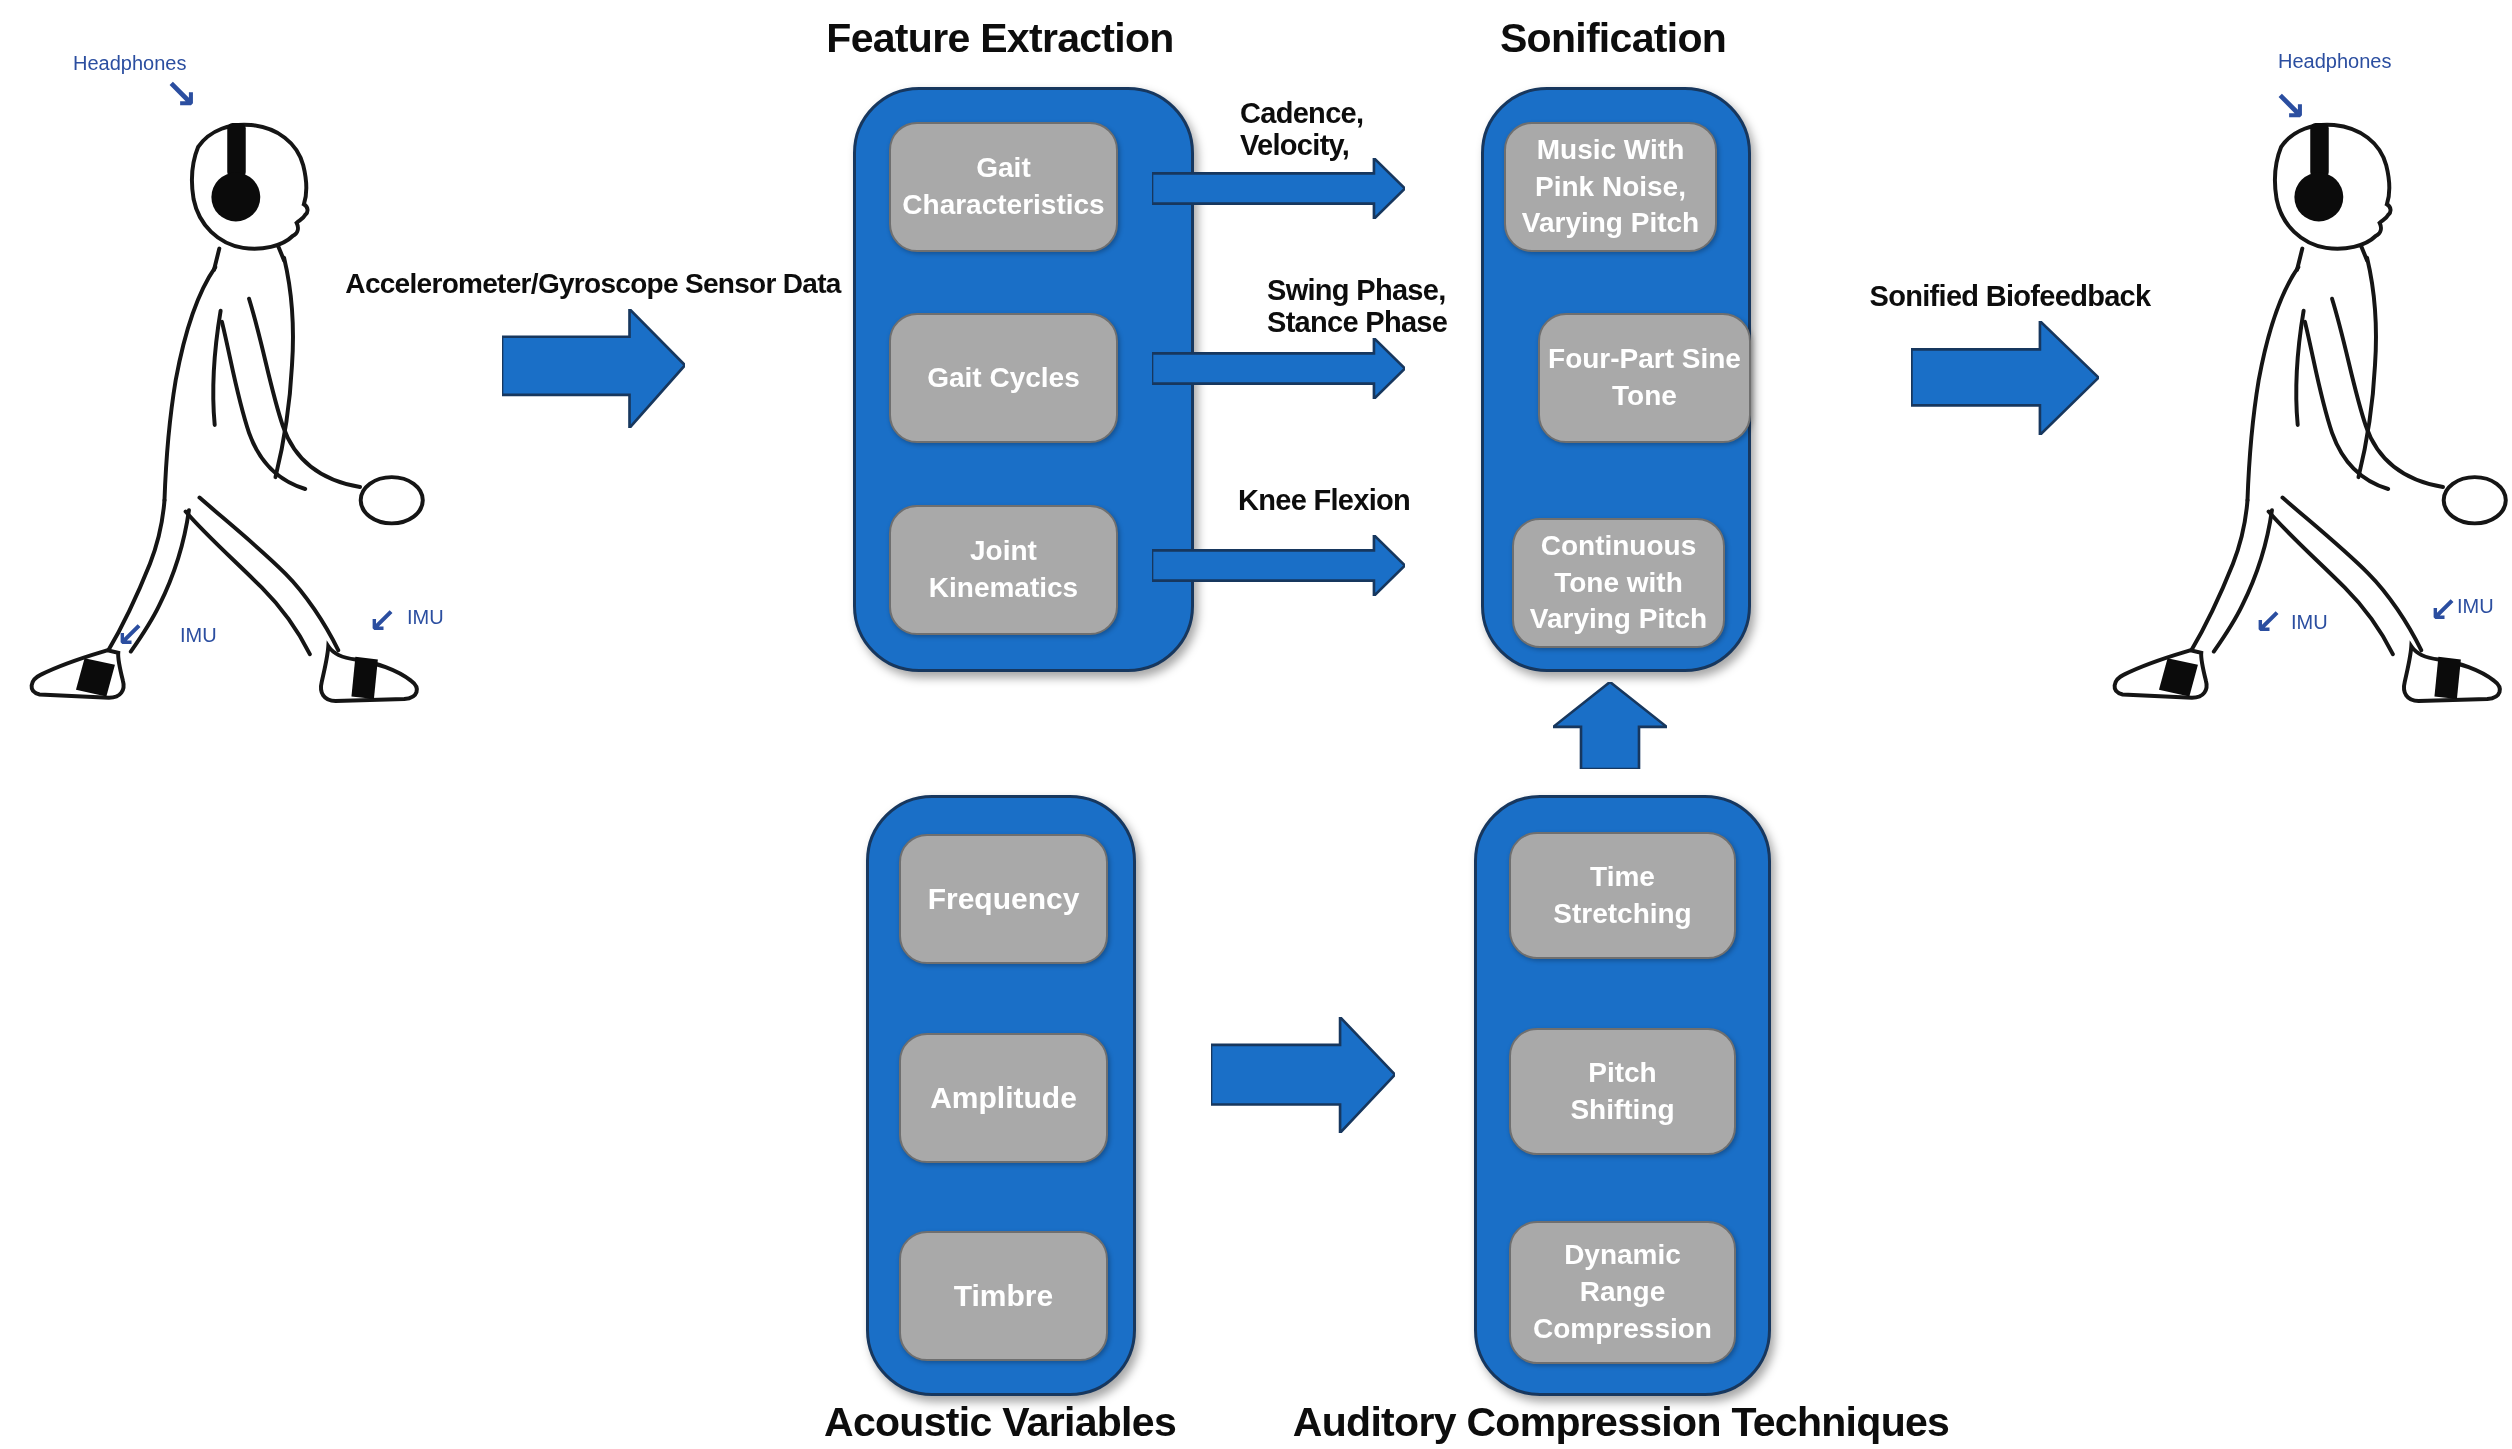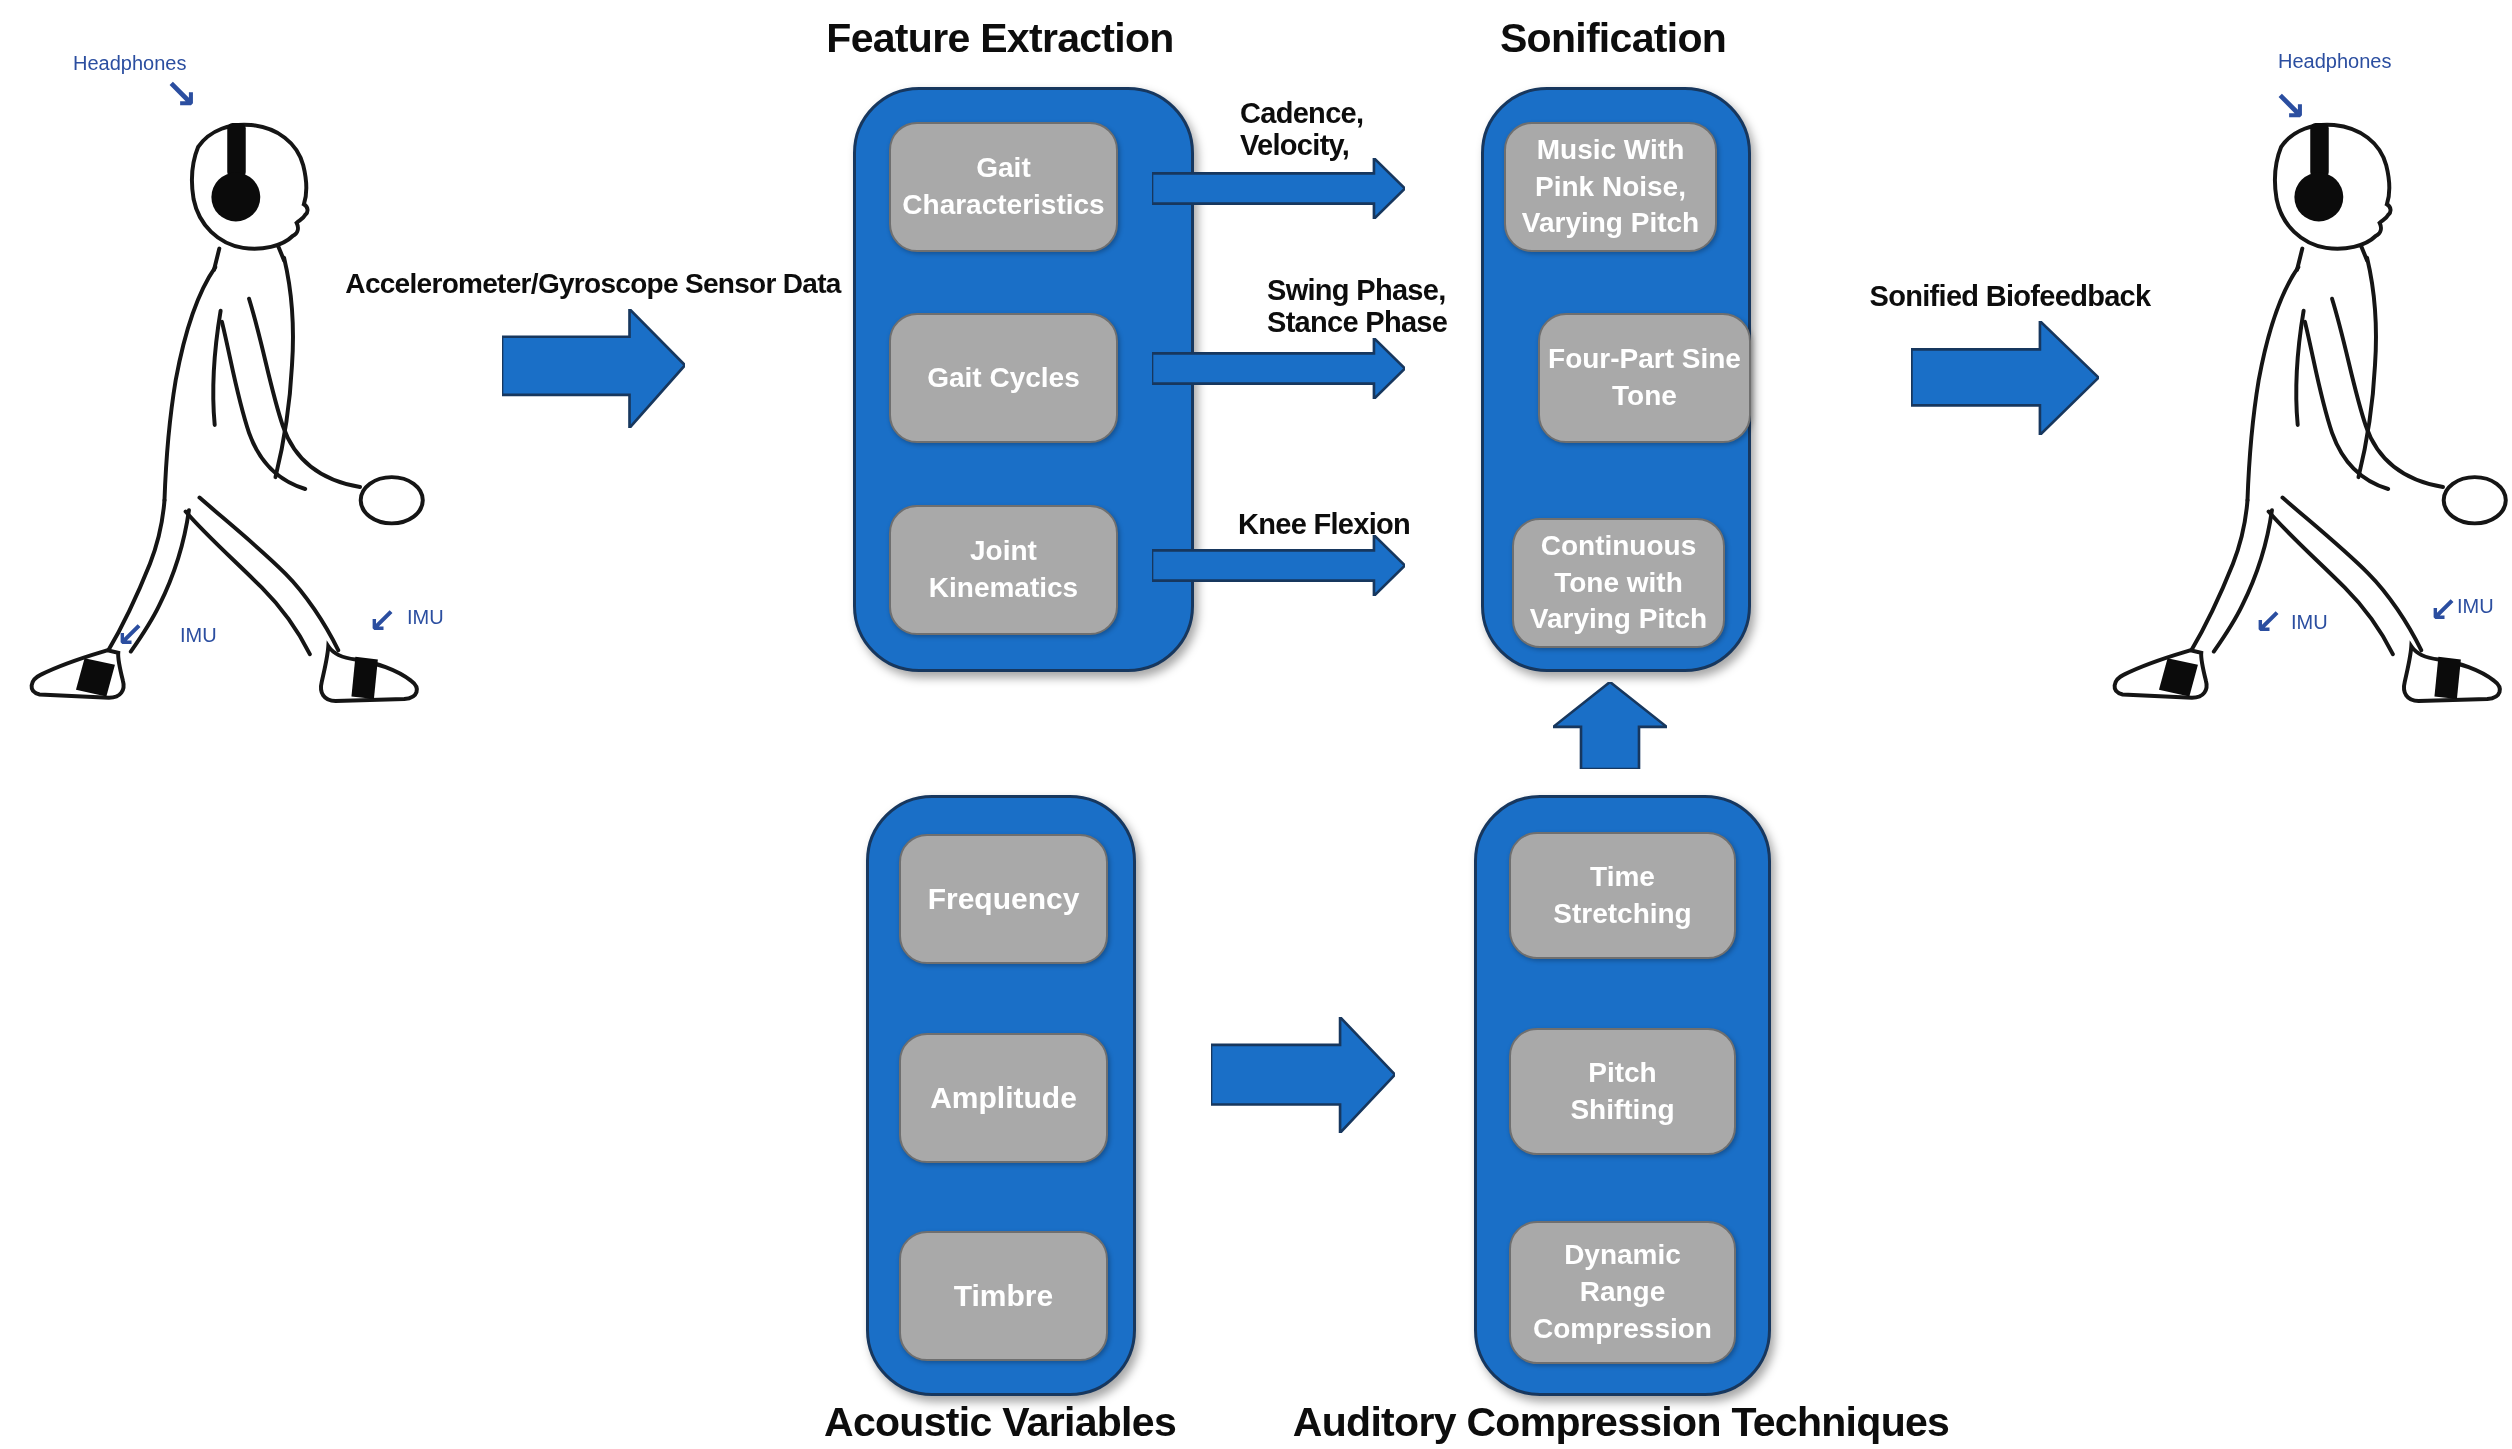--- a/index.html
+++ b/index.html
@@ -86,21 +86,21 @@
   <svg class="arrow-svg" style="left:1152px;top:158px;" width="253" height="61" viewBox="0 0 383 92">
     <polygon class="blockarrow" points="0,23 336,23 336,0 383,46 336,92 336,69 0,69"></polygon>
   </svg>
 
   <div class="flow-lbl" style="left:1235px;top:274px;margin-left:32px;">Swing Phase,
 Stance Phase</div>
   <svg class="arrow-svg" style="left:1152px;top:338px;" width="253" height="61" viewBox="0 0 383 92">
     <polygon class="blockarrow" points="0,23 336,23 336,0 383,46 336,92 336,69 0,69"></polygon>
   </svg>
 
-  <div class="flow-lbl" style="left:1238px;top:508px;">Knee Flexion</div>
+  <div class="flow-lbl" style="left:1238px;top:484px;">Knee Flexion</div>
   <svg class="arrow-svg" style="left:1152px;top:535px;" width="253" height="61" viewBox="0 0 383 92">
     <polygon class="blockarrow" points="0,23 336,23 336,0 383,46 336,92 336,69 0,69"></polygon>
   </svg>
 
   <div class="title" style="left:1613px;top:14.5px;">Sonification</div>
   <div class="panel" style="left:1481px;top:87px;width:264px;height:579px;">
     <div class="gbox" style="left:20px;top:32px;width:209px;height:126px;font-size:28px;">Music With
 Pink Noise,
 Varying Pitch</div>
     <div class="gbox" style="left:28px;top:223px;width:209px;height:126px;font-size:28px;margin-left:26px;">Four-Part Sine

